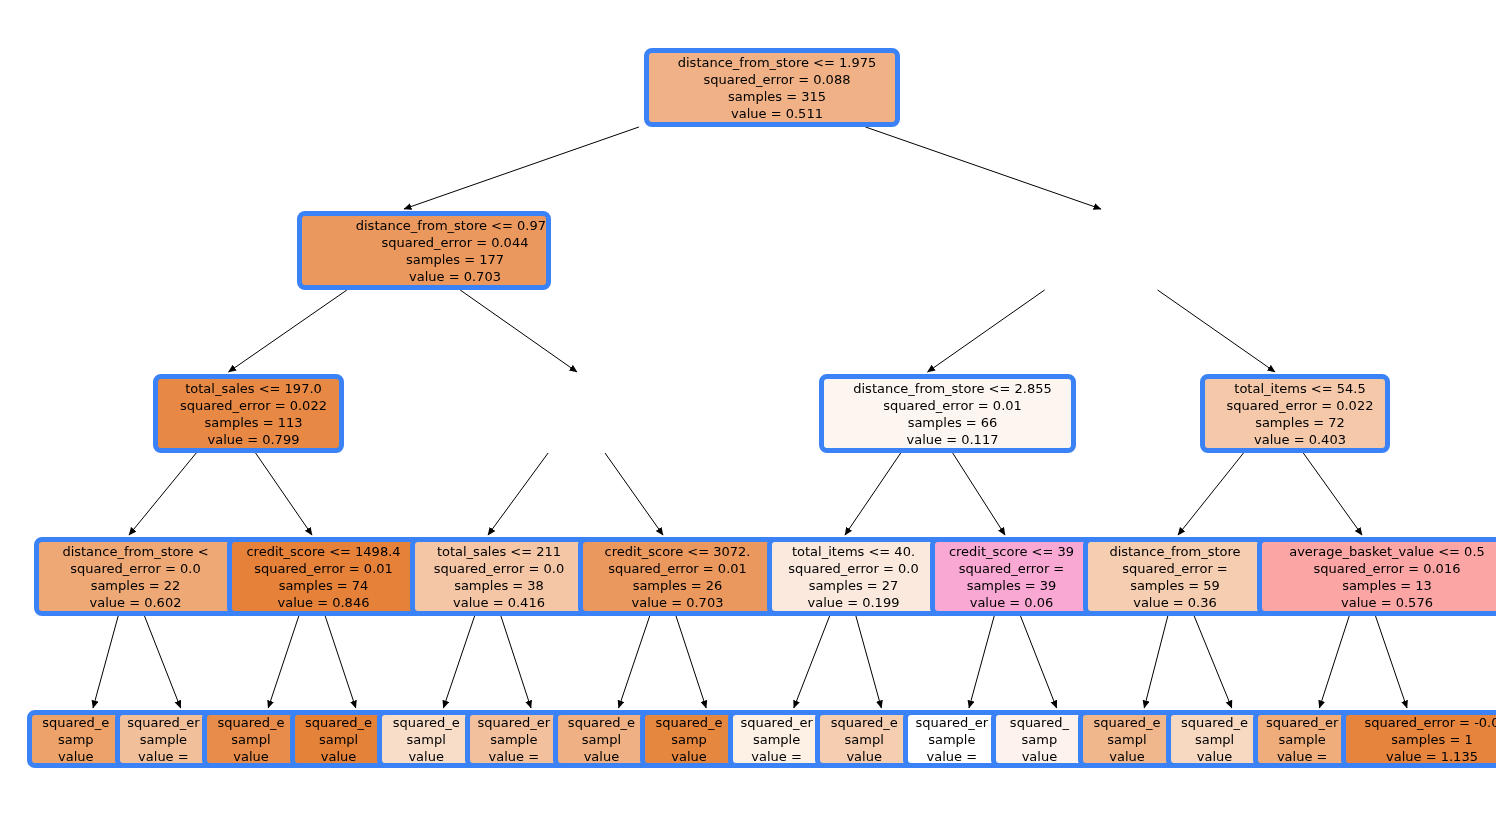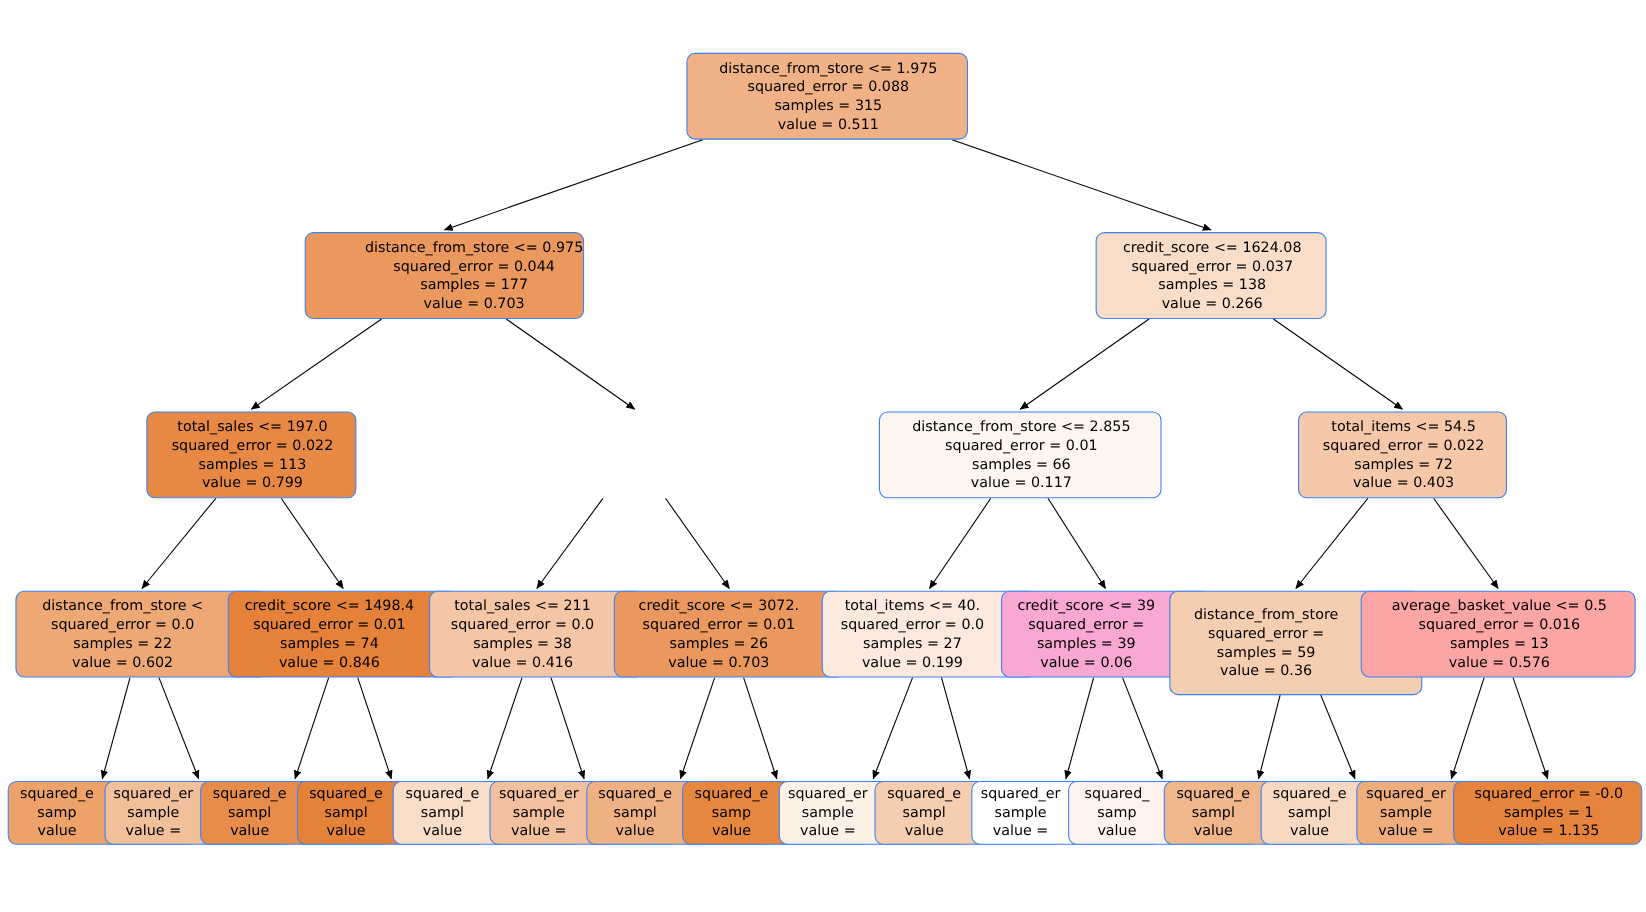--- a/index.html
+++ b/index.html
@@ -3,22 +3,23 @@
 <meta charset="utf-8">
 <style>
   html,body{margin:0;padding:0;}
   body{
     width:1496px;height:829px;background:#ffffff;position:relative;overflow:hidden;
     font-family:"DejaVu Sans","Liberation Sans",sans-serif;
   }
   #tree-canvas{position:absolute;left:0;top:0;width:1496px;height:829px;}
   #edge-layer{position:absolute;left:0;top:0;pointer-events:none;}
   .node{
-    position:absolute;box-sizing:border-box;border:1px solid #3b82f6;border-radius:8px;
+    position:absolute;box-sizing:border-box;border:5px solid #3b82f6;border-radius:8px;
     overflow:hidden;
+    margin-left:20px;
   }
   .txt{
     position:absolute;left:0;top:50%;transform:translateY(-50%);
   }
   .tline{
     text-align:center;white-space:nowrap;font-size:13px;line-height:17px;color:#000000;
   }
 </style>
 </head>
 <body>
@@ -70,28 +71,20 @@
       </div>
     </div>
     <div class="node" style="left: 277px; top: 211px; width: 254px; height: 79px; background: rgb(234, 152, 93);">
       <div class="txt" style="width: 254px; padding-left: 26px;">
         <div class="tline">distance_from_store &lt;= 0.975</div>
         <div class="tline">squared_error = 0.044</div>
         <div class="tline">samples = 177</div>
         <div class="tline">value = 0.703</div>
       </div>
     </div>
-    <div class="node" style="left: 996px; top: 211px; width: 210px; height: 79px; background: rgb(248, 221, 201);">
-      <div class="txt" style="width: 210px;">
-        <div class="tline">credit_score &lt;= 1624.08</div>
-        <div class="tline">squared_error = 0.037</div>
-        <div class="tline">samples = 138</div>
-        <div class="tline">value = 0.266</div>
-      </div>
-    </div>
     <div class="node" style="left: 133px; top: 374px; width: 191px; height: 79px; background: rgb(231, 137, 69);">
       <div class="txt" style="width: 191px;">
         <div class="tline">total_sales &lt;= 197.0</div>
         <div class="tline">squared_error = 0.022</div>
         <div class="tline">samples = 113</div>
         <div class="tline">value = 0.799</div>
       </div>
     </div>
     <div class="node" style="left: 799px; top: 374px; width: 257px; height: 79px; background: rgb(253, 246, 240);">
       <div class="txt" style="width: 257px;">
@@ -150,21 +143,21 @@
       </div>
     </div>
     <div class="node" style="left: 910px; top: 537px; width: 190px; height: 79px; background: #f9a8d4; padding-left: 45px;">
       <div class="txt" style="width: 153px;">
         <div class="tline">credit_score &lt;= 39</div>
         <div class="tline">squared_error =</div>
         <div class="tline">samples = 39</div>
         <div class="tline">value = 0.06</div>
       </div>
     </div>
-    <div class="node" style="left: 1063px; top: 537px; width: 230px; height: 95px; background: rgb(245, 205, 176);">
+    <div class="node" style="left: 1063px; top: 537px; width: 230px; height: 79px; background: rgb(245, 205, 176);">
       <div class="txt" style="width: 174px;">
         <div class="tline">distance_from_store</div>
         <div class="tline">squared_error =</div>
         <div class="tline">samples = 59</div>
         <div class="tline">value = 0.36</div>
       </div>
     </div>
     <div class="node" style="left: 1237px; top: 537px; width: 250px; height: 79px; background: #fca5a5;">
       <div class="txt" style="width: 250px;">
         <div class="tline">average_basket_value &lt;= 0.5</div>

